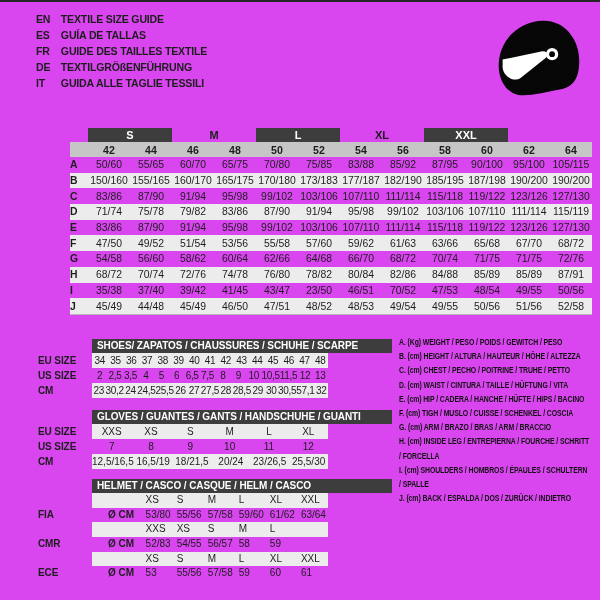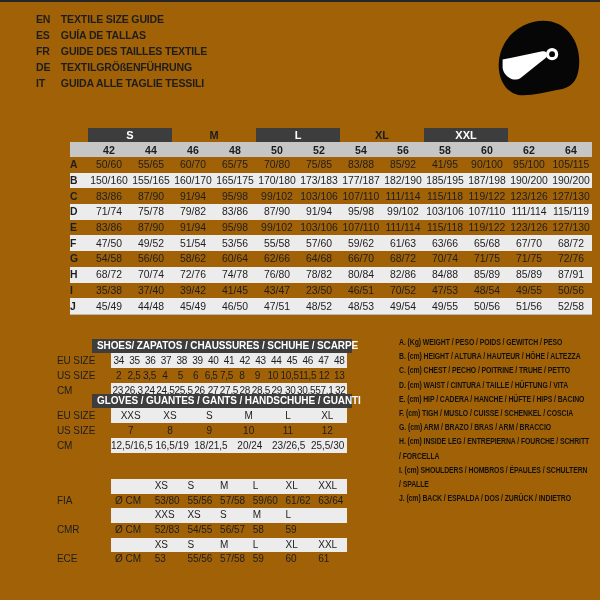--- a/index.html
+++ b/index.html
@@ -1,16 +1,16 @@
 <!DOCTYPE html>
 <html><head>
 <meta charset="utf-8">
 <style>
   html,body{margin:0;padding:0;background:#fff;}
-  .canvas{position:relative;width:600px;height:600px;background:#a16207;overflow:hidden;
+  .canvas{position:relative;width:600px;height:600px;background:#d946ef;overflow:hidden;
           font-family:"Liberation Sans",sans-serif;color:#1d1d1d;border-top:2px solid #262626;box-sizing:border-box;}
 
   
   .languages{position:absolute;left:36px;top:9px;transform:scaleX(0.92);transform-origin:top left;}
   .lang-row{display:flex;font-size:11.5px;font-weight:700;line-height:16px;letter-spacing:-0.2px;white-space:nowrap;}
   .lang-code{width:27px;}
   .helmet-icon{position:absolute;right:13px;top:8px;width:97px;height:99px;}
 
   
   .textile{position:absolute;left:70px;top:126px;width:522px;}
@@ -19,30 +19,30 @@
   .textile .rowkey{text-align:left;font-weight:700;}
   .textile tr.stripe{background:#ececec;}
   .textile tr.sizes-row{background:#c6c6c6;}
   .textile tr.sizes-row td{font-weight:700;height:15px;font-size:10.6px;}
   .textile tr.group-row td{height:14px;font-weight:700;font-size:11px;line-height:14px;}
   .textile td.gdark{background:#3d3d3d;color:#ffffff;}
   .textile td.glight{background:transparent;color:#1d1d1d;}
 
   
   .subtable{position:absolute;left:30px;width:362px;}
-  .sub-title{margin-left:62px;width:260px;height:14px;line-height:14px;background:#3d3d3d;color:#fff;
+  .sub-title{margin-left:62px;width:300px;height:14px;line-height:14px;background:#3d3d3d;color:#fff;
              font-size:10px;font-weight:700;padding-left:5px;box-sizing:border-box;white-space:nowrap;letter-spacing:-0.1px;}
   .srow{display:flex;height:15px;line-height:15px;font-size:10px;white-space:nowrap;}
   .helmet-block .srow{height:14.7px;line-height:14.7px;}
-  .slabel{width:62px;font-weight:400;padding-left:8px;box-sizing:border-box;letter-spacing:-0.1px;margin-left:19px;}
+  .slabel{width:62px;font-weight:700;padding-left:8px;box-sizing:border-box;letter-spacing:-0.1px;}
   .sdata{width:236px;display:flex;}
   .sdata.shaded{background:#ececec;}
   .cell15{width:20px;text-align:center;letter-spacing:-0.3px;}
   .cell6{width:46px;text-align:center;}
-  .unit{width:40px;font-weight:400;padding-left:4px;box-sizing:border-box;}
+  .unit{width:40px;font-weight:700;padding-left:4px;box-sizing:border-box;margin-left:12px;}
   .hcell{width:33px;text-align:left;padding-left:4px;box-sizing:border-box;}
 
   
   .legend{position:absolute;left:399px;top:333px;width:230px;transform:scaleX(0.83);transform-origin:top left;
           font-size:8.3px;font-weight:700;line-height:14.2px;letter-spacing:-0.1px;}
   .legend-item{color:#111;}
 </style>
 </head>
 <body>
 
@@ -125,21 +125,21 @@
           <tr class="">
             <td class="rowkey">A</td>
             <td>50/60</td>
             <td>55/65</td>
             <td>60/70</td>
             <td>65/75</td>
             <td>70/80</td>
             <td>75/85</td>
             <td>83/88</td>
             <td>85/92</td>
-            <td>41/95</td>
+            <td>87/95</td>
             <td>90/100</td>
             <td>95/100</td>
             <td>105/115</td>
           </tr>
           <tr class="stripe">
             <td class="rowkey">B</td>
             <td>150/160</td>
             <td>155/165</td>
             <td>160/170</td>
             <td>165/175</td>
@@ -316,40 +316,40 @@
             <div class="cell15">10,5</div>
             <div class="cell15">11,5</div>
             <div class="cell15">12</div>
             <div class="cell15">13</div>
           </div>
         </div>
         <div class="srow">
           <div class="slabel">CM</div>
           <div class="sdata shaded">
             <div class="cell15">23</div>
-            <div class="cell15">26,3</div>
+            <div class="cell15">30,2</div>
             <div class="cell15">24</div>
             <div class="cell15">24,5</div>
             <div class="cell15">25,5</div>
             <div class="cell15">26</div>
             <div class="cell15">27</div>
             <div class="cell15">27,5</div>
             <div class="cell15">28</div>
             <div class="cell15">28,5</div>
             <div class="cell15">29</div>
             <div class="cell15">30</div>
             <div class="cell15">30,5</div>
             <div class="cell15">57,1</div>
             <div class="cell15">32</div>
           </div>
         </div>
       </div>
   </div>
 
-  <div class="subtable" style="top:392px">
+  <div class="subtable" style="top:408px">
     <div class="sub-title">GLOVES / GUANTES / GANTS / HANDSCHUHE / GUANTI</div>
     <div>
         <div class="srow">
           <div class="slabel">EU SIZE</div>
           <div class="sdata shaded">
             <div class="cell6">XXS</div>
             <div class="cell6">XS</div>
             <div class="cell6">S</div>
             <div class="cell6">M</div>
             <div class="cell6">L</div>
@@ -375,20 +375,21 @@
             <div class="cell6">18/21,5</div>
             <div class="cell6">20/24</div>
             <div class="cell6">23/26,5</div>
             <div class="cell6">25,5/30</div>
           </div>
         </div>
       </div>
   </div>
 
   <div class="subtable helmet-block" style="top:477px">
+    <div class="sub-title">HELMET / CASCO / CASQUE / HELM / CASCO</div>
     <div>
         <div class="srow">
           <div class="slabel"></div>
           <div class="sdata shaded">
             <div class="unit"></div>
             <div class="hcell">XS</div>
             <div class="hcell">S</div>
             <div class="hcell">M</div>
             <div class="hcell">L</div>
             <div class="hcell">XL</div>

